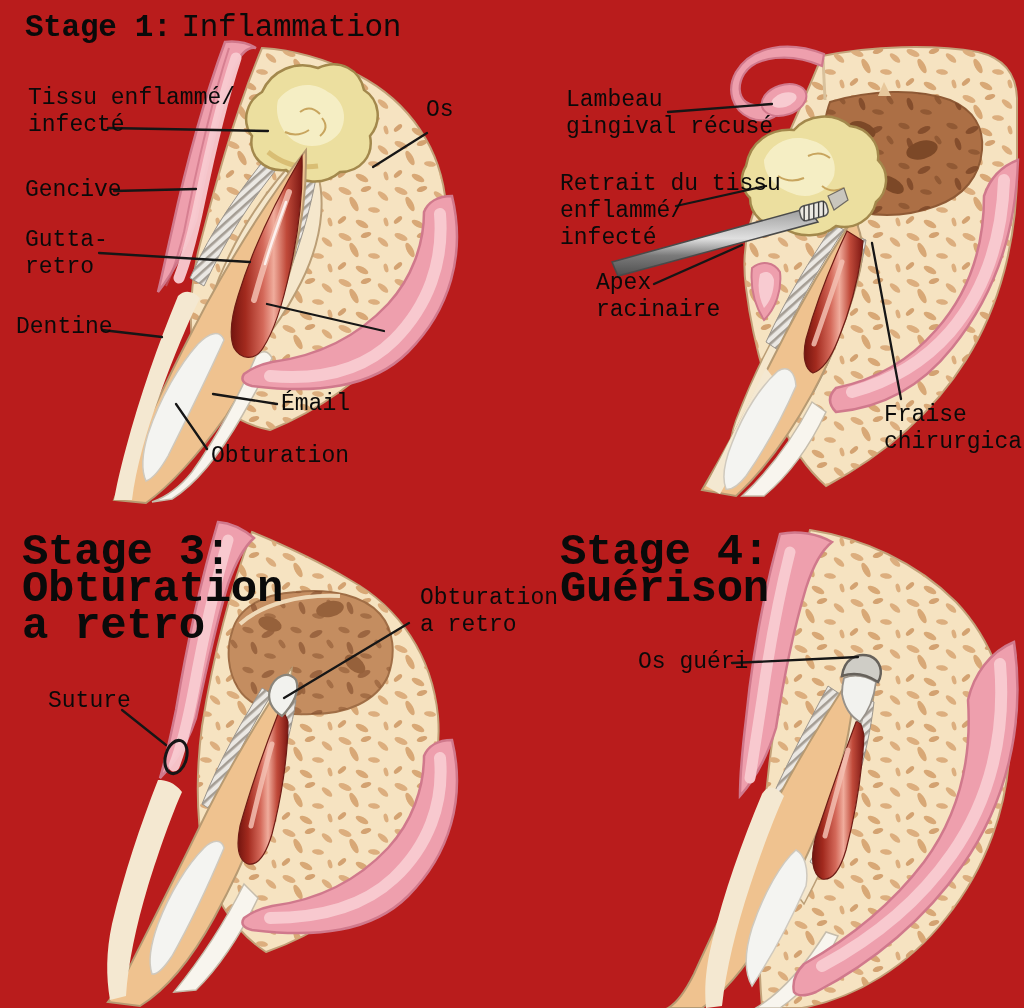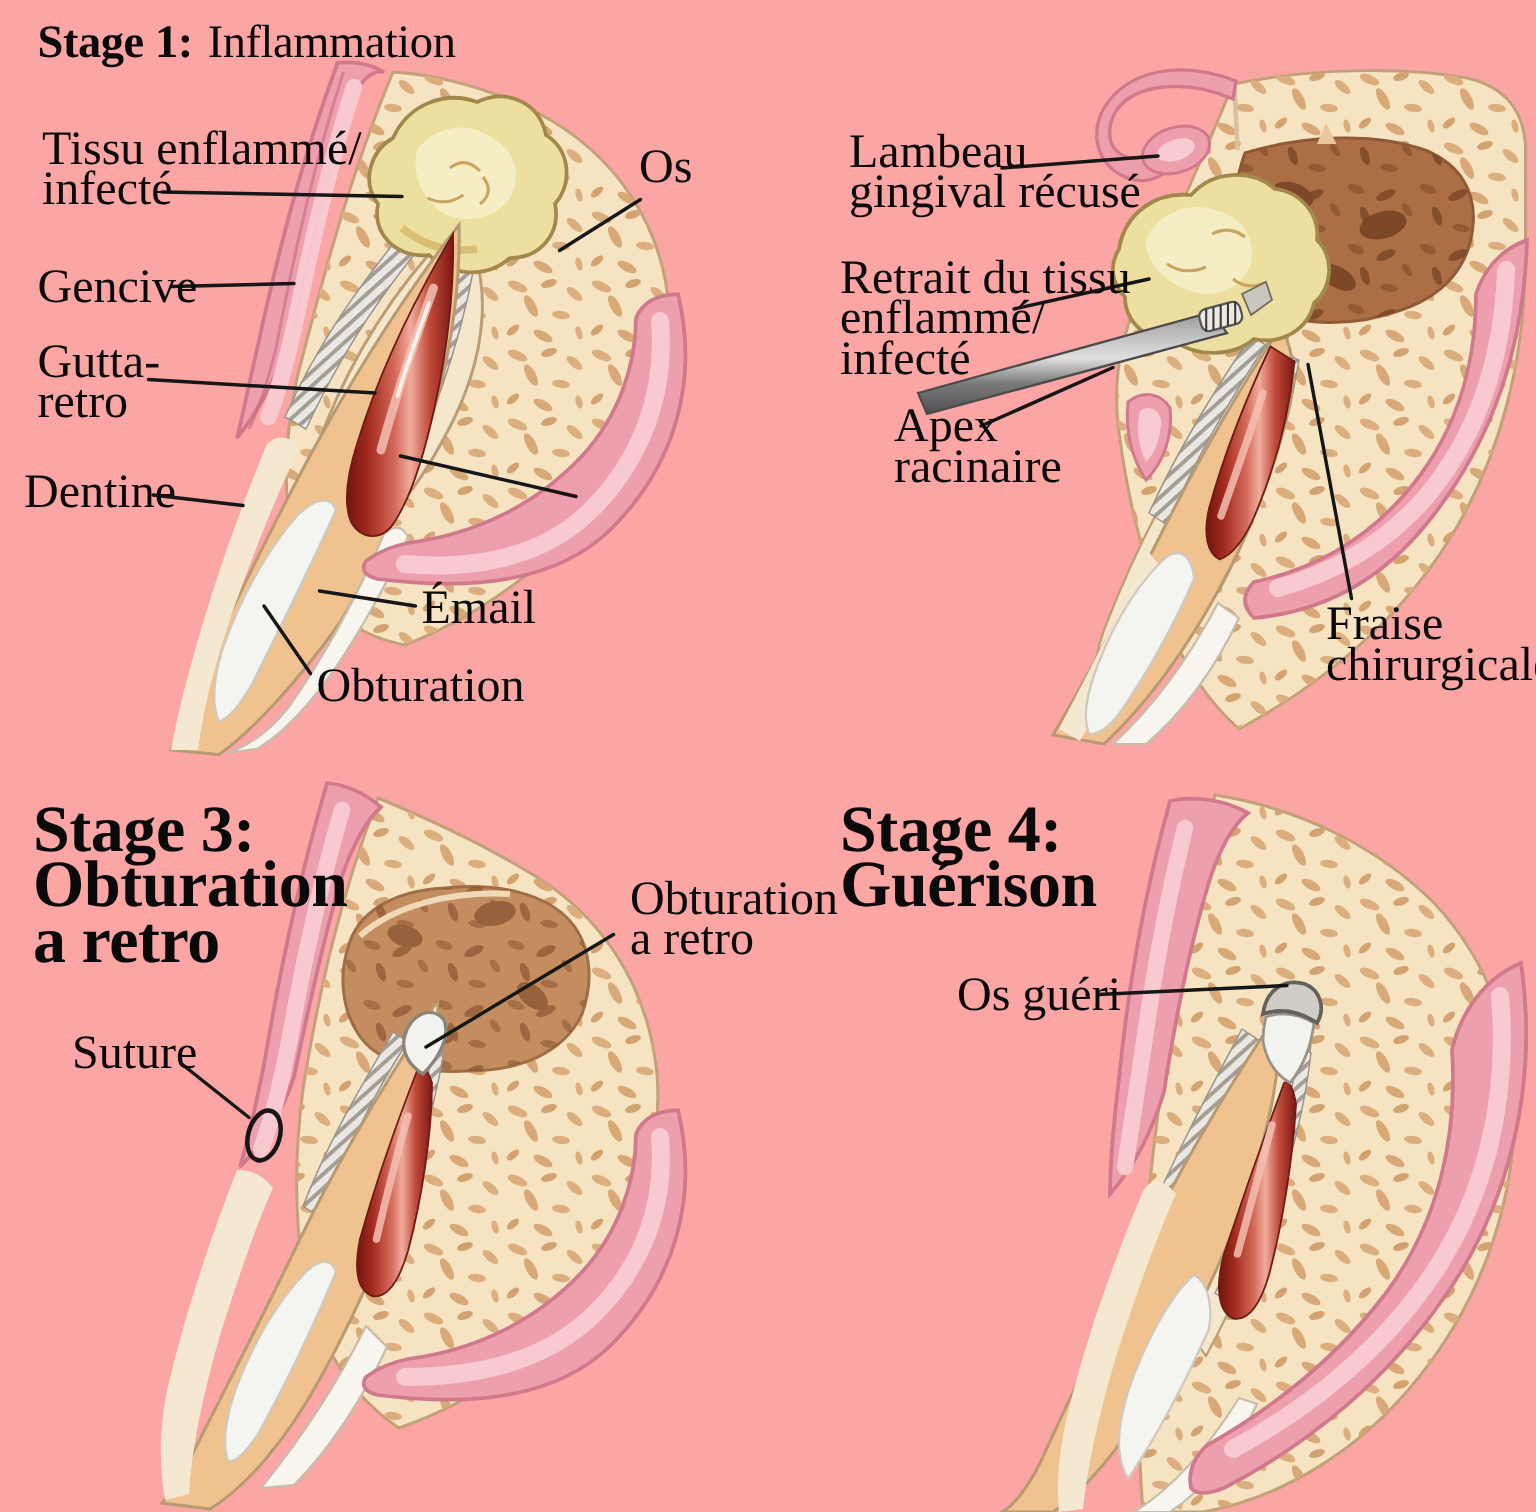--- a/index.html
+++ b/index.html
@@ -1,24 +1,24 @@
 <!DOCTYPE html>
 <html><head>
 <meta charset="utf-8">
 <style>
   html,body{margin:0;padding:0;background:#ffffff;}
-  #page{position:relative;width:1024px;height:1008px;background:#fca5a5;overflow:hidden;
-        font-family:Liberation Serif, serif;color:#0a0a0a;}
+  #page{position:relative;width:1024px;height:1008px;background:#b91c1c;overflow:hidden;
+        font-family:Liberation Mono, monospace;color:#0a0a0a;}
   .quad{position:absolute;width:512px;height:504px;}
   .ttl{position:absolute;font-size:31px;line-height:36px;letter-spacing:-0.3px;white-space:nowrap;}
   .ttl .b{font-weight:bold;}
   .ttl .r{padding-left:10px;}
   .ttl.stack{font-size:44px;line-height:37px;white-space:normal;}
   .ttl.stack .b,.ttl.stack .r{display:block;font-weight:bold;padding-left:0;white-space:pre-line;}
-  .lbl{position:absolute;font-size:32px;line-height:27px;white-space:pre-line;}
+  .lbl{position:absolute;font-size:23px;line-height:27px;white-space:pre-line;}
   #leaders{position:absolute;left:0;top:0;pointer-events:none;}
   svg{display:block;}
 </style>
 </head>
 <body>
 
 <div id="page">
 
   <svg width="0" height="0" style="position:absolute" aria-hidden="true">
     <defs>

